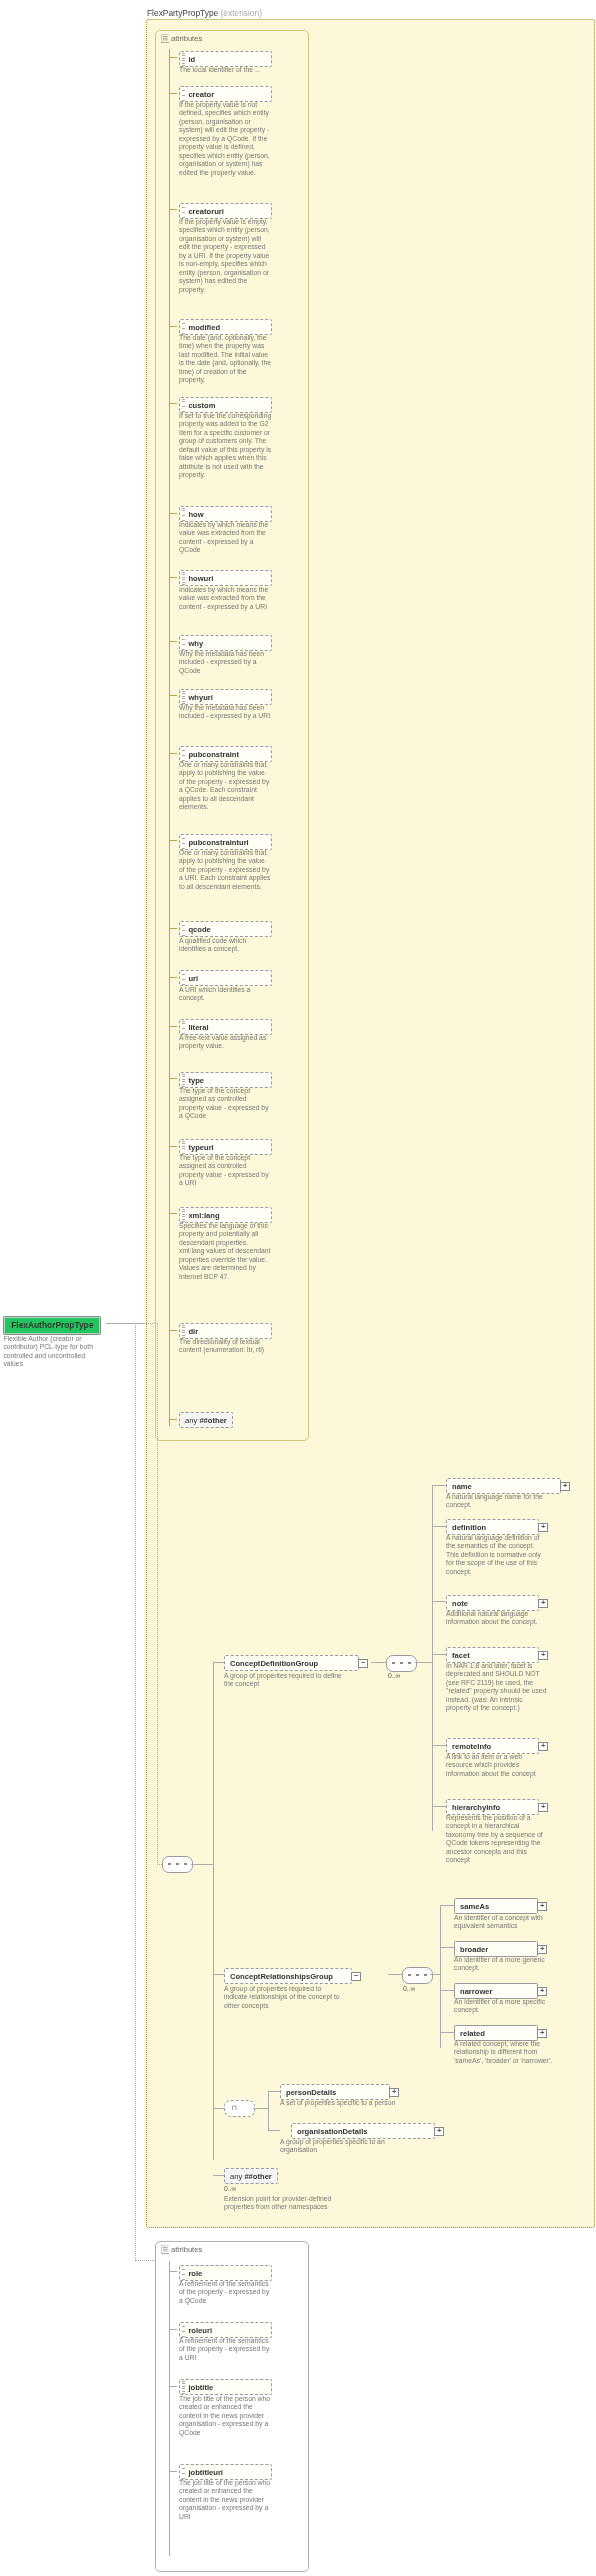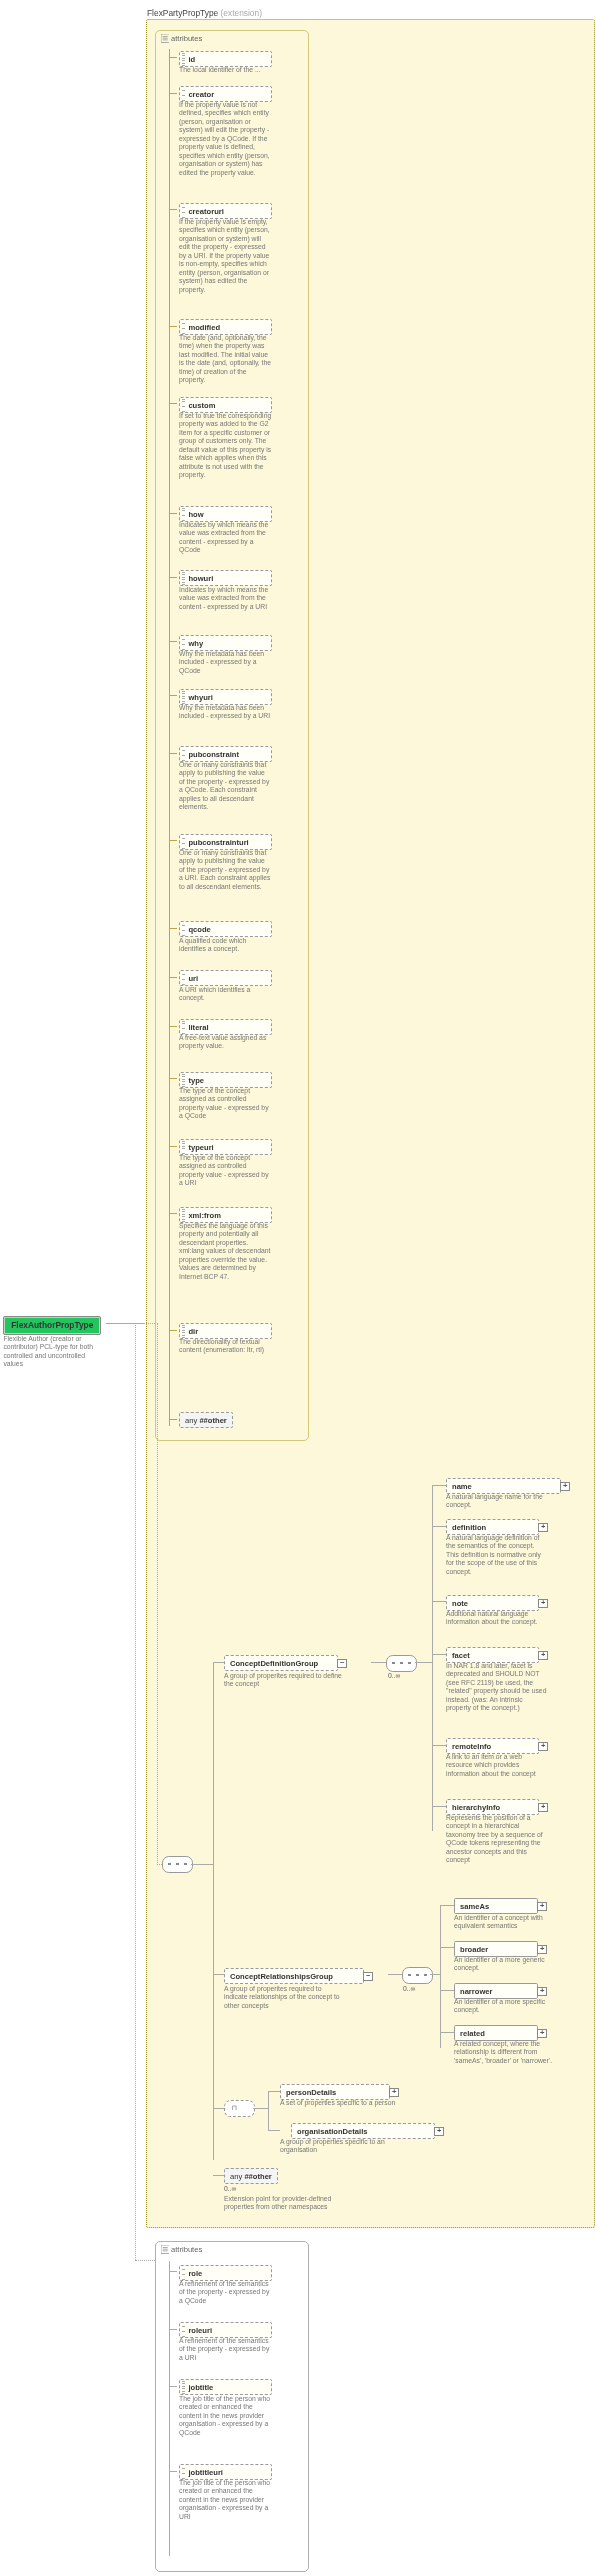--- a/index.html
+++ b/index.html
@@ -304,21 +304,21 @@
   <div class="desc tiny" style="left:179px; top:1087px;">The type of the concept assigned as controlled property value - expressed by a QCode</div>
 
   <div class="hline" style="left:169px; top:1146px; width:8.4px;"></div>
   <div class="node has-stripe" style="left:179px; top:1139px; width:93px;">
     <span class="stripe"></span><span>typeuri</span>
   </div>
   <div class="desc tiny" style="left:179px; top:1154px;">The type of the concept assigned as controlled property value - expressed by a URI</div>
 
   <div class="hline" style="left:169px; top:1213px; width:8.4px;"></div>
   <div class="node has-stripe" style="left:179px; top:1207px; width:93px;">
-    <span class="stripe"></span><span>xml:from</span>
+    <span class="stripe"></span><span>xml:lang</span>
   </div>
   <div class="desc tiny" style="left:179px; top:1222px;">Specifies the language of this property and potentially all descendant properties. xml:lang values of descendant properties override the value. Values are determined by Internet BCP 47.</div>
 
   <div class="hline" style="left:169px; top:1330px; width:8.4px;"></div>
   <div class="node has-stripe" style="left:179px; top:1323px; width:93px;">
     <span class="stripe"></span><span>dir</span>
   </div>
   <div class="desc tiny" style="left:179px; top:1338px;">The directionality of textual content (enumeration: ltr, rtl)</div>
 
   <div class="hline" style="left:169px; top:1419px; width:8.4px;"></div>
@@ -335,21 +335,21 @@
         <span></span>
       </div>
   </div>
   <div class="vline grey dot" style="left:157px; top:1323px; height:542px;"></div>
   <div class="hline grey dot" style="left:157px; top:1864px; width:5px;"></div>
 
   <div class="hline grey" style="left:191px; top:1864px; width:22px;"></div>
   <div class="vline grey" style="left:213px; top:1662px; height:498px;"></div>
 
   <div class="hline grey" style="left:213px; top:1662px; width:11.8px;"></div>
-  <div class="node" style="left:224px; top:1655px; width:114px;">
+  <div class="node" style="left:224px; top:1655px; width:135px;">
     <span>ConceptDefinitionGroup</span>
     <div class="node-plus">−</div>
   </div>
   <div class="desc wide" style="left:224px; top:1672px;">A group of properites required to define the concept</div>
 
   <div class="hline grey" style="left:371px; top:1662px; width:15px;"></div>
   <div class="compositor" style="left:386px; top:1655px;">
     <div class="dots">
         <span></span>
         <span></span>
@@ -397,21 +397,21 @@
   <div class="desc" style="left:446px; top:1753px;">A link to an item or a web resource which provides information about the concept</div>
 
   <div class="hline grey" style="left:432px; top:1806px; width:13.5px;"></div>
   <div class="node" style="left:446px; top:1799px; width:93px;">
     <span>hierarchyInfo</span>
     <div class="node-plus">+</div>
   </div>
   <div class="desc" style="left:446px; top:1814px;">Represents the position of a concept in a hierarchical taxonomy tree by a sequence of QCode tokens representing the ancestor concepts and this concept</div>
 
   <div class="hline grey" style="left:213px; top:1974px; width:11.8px;"></div>
-  <div class="node" style="left:224px; top:1968px; width:140px;">
+  <div class="node" style="left:224px; top:1968px; width:128px;">
     <span>ConceptRelationshipsGroup</span>
     <div class="node-plus">−</div>
   </div>
   <div class="desc wide" style="left:224px; top:1985px;">A group of properites required to indicate relationships of the concept to other concepts</div>
 
   <div class="hline grey" style="left:388px; top:1974px; width:13.5px;"></div>
   <div class="compositor" style="left:402px; top:1967px;">
     <div class="dots">
         <span></span>
         <span></span>

